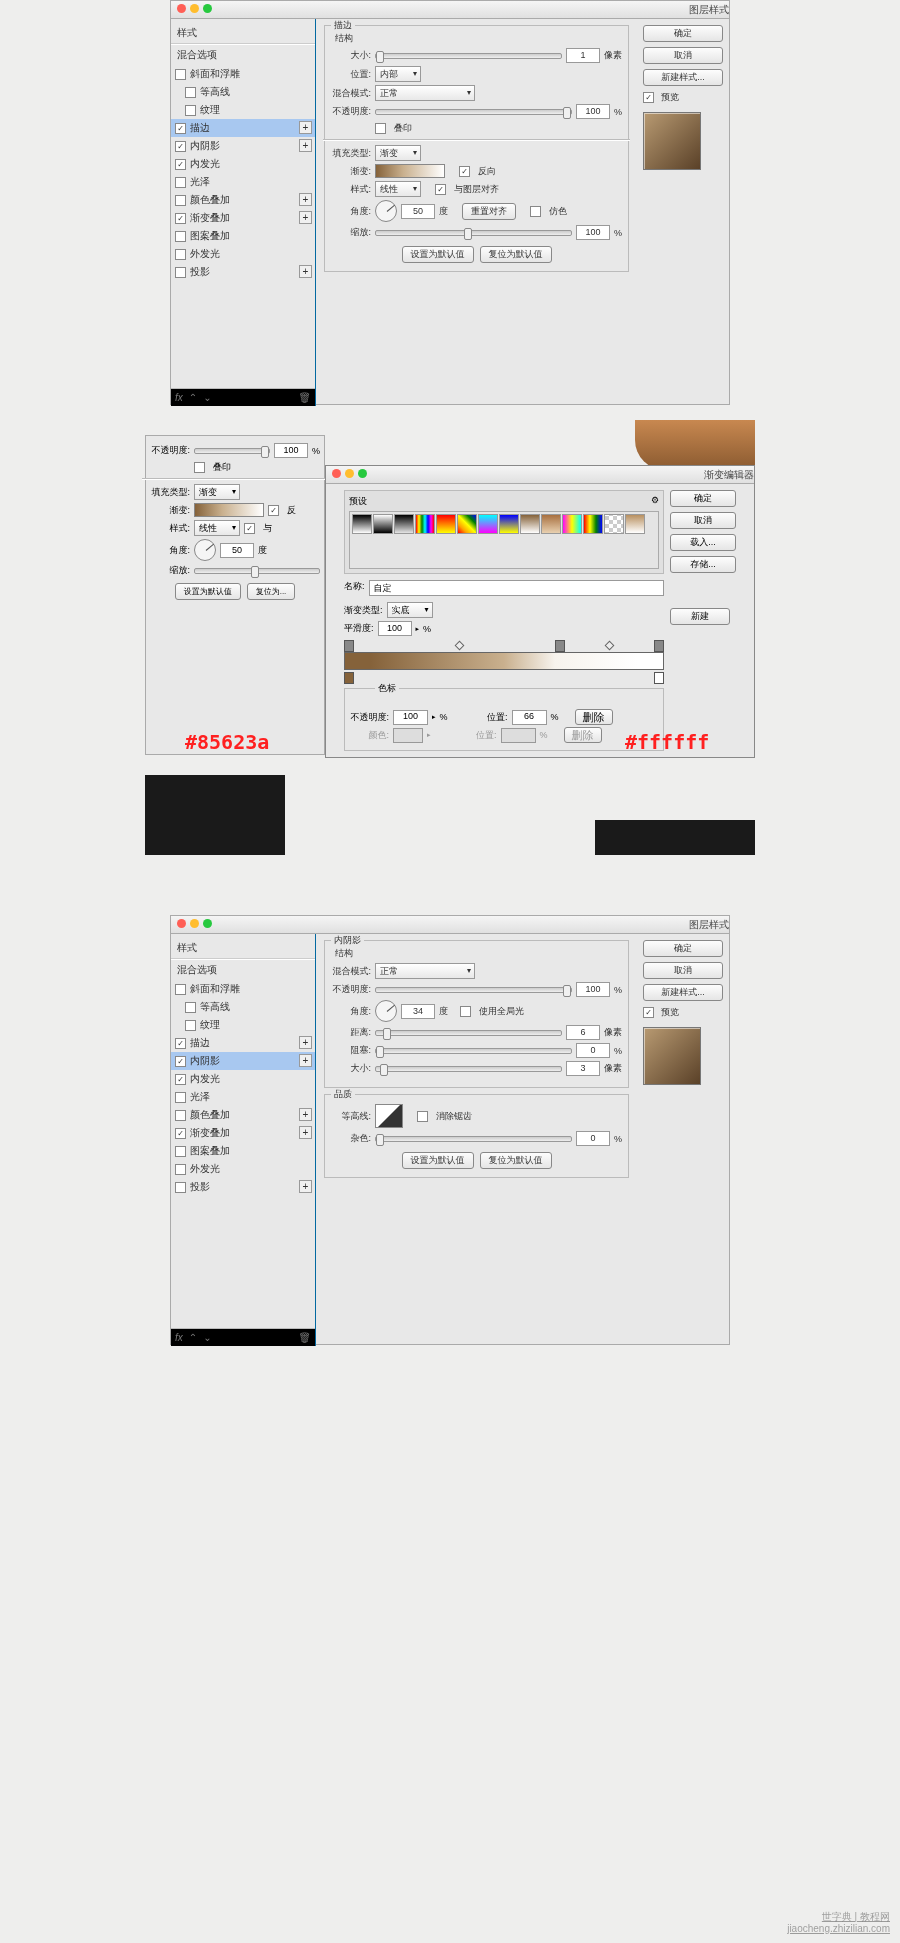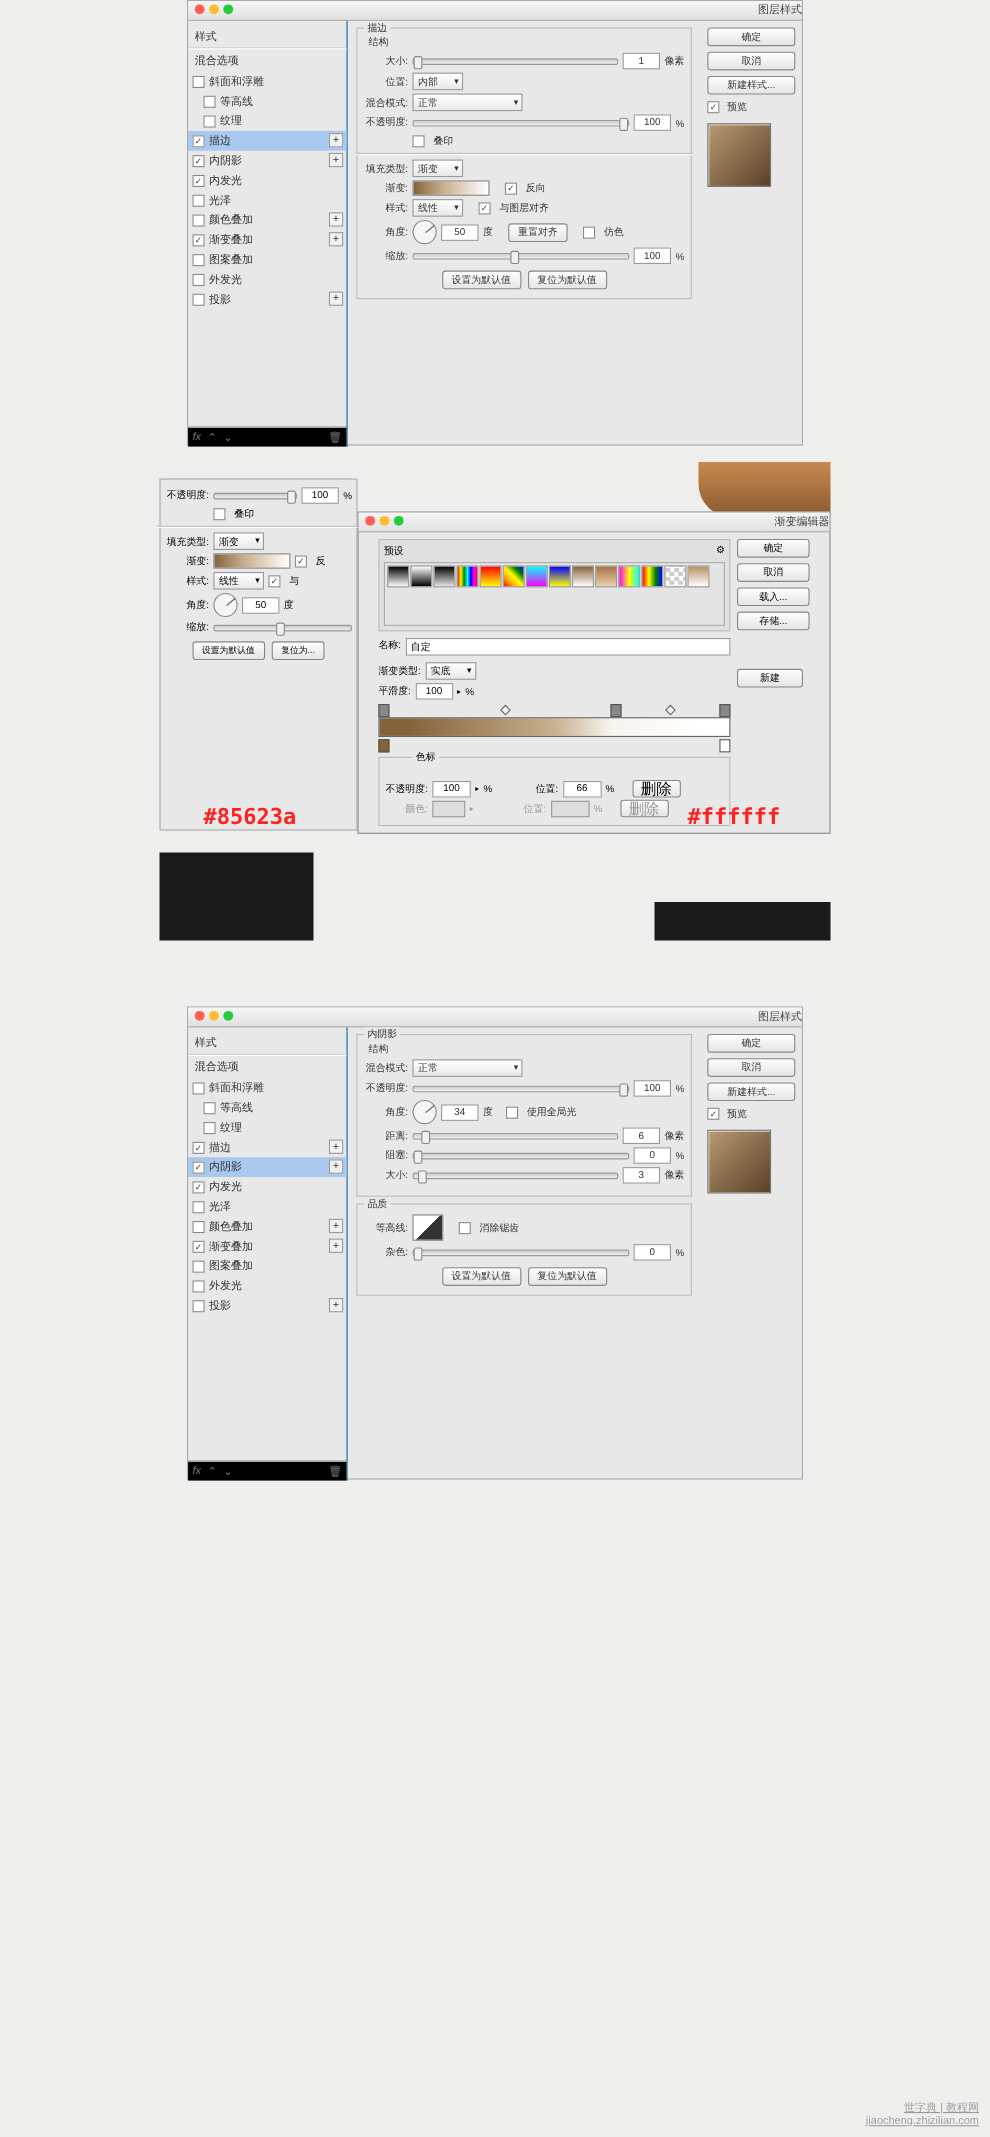--- a/index.html
+++ b/index.html
@@ -77,21 +77,21 @@
 .diamond { position: absolute; width: 7px; height: 7px; border: 1px solid #666; background: #eee; transform: rotate(45deg); }
 .hex-label { position: absolute; font-family: monospace; font-size: 20px; color: #ff2020; font-weight: bold; }
 .hex1 { left: 40px; top: 295px; }
 .hex2 { left: 480px; top: 295px; }
 .color-stop-section { border: 1px solid #bbb; padding: 5px 4px; }
 .color-stop-title { position: relative; top: -12px; left: 2px; background: #e8e8e8; padding: 0 3px; display: inline-block; margin-left: 24px; }
 .cs-row { display: flex; align-items: center; gap: 4px; margin: 2px 0; }
 .cs-row .lbl2 { width: 40px; text-align: right; }
 .text-input { width: 35px; height: 15px; border: 1px solid #999; background: #fff; text-align: center; font-size: 9px; }
 .text-input.dis { background: #ddd; color: #999; }
-.btn-sm { height: 16px; border: 1px solid #888; background: linear-gradient(#fdfdfd,#e5e5e5); border-radius: 3px; padding: 0 7px; font-size: 14px; line-height: 14px; }
+.btn-sm { height: 16px; border: 1px solid #888; background: linear-gradient(#fdfdfd,#e5e5e5); border-radius: 3px; padding: 0 7px; font-size: 11px; line-height: 14px; }
 
 .dialog3 { margin-top: 50px; height: 430px; }
 .contour-sw { width: 28px; height: 24px; border: 1px solid #888; background: linear-gradient(135deg,#fff 49%,#333 51%); display: inline-block; }
 .bottom-btns { display: flex; gap: 6px; margin-top: 6px; justify-content: center; }
 
 .watermark { position: fixed; right: 10px; bottom: 8px; font-size: 10px; color: rgba(0,0,0,.35); text-align: right; line-height: 1.2; text-decoration: underline; }
 </style>
 </head>
 <body>
 

